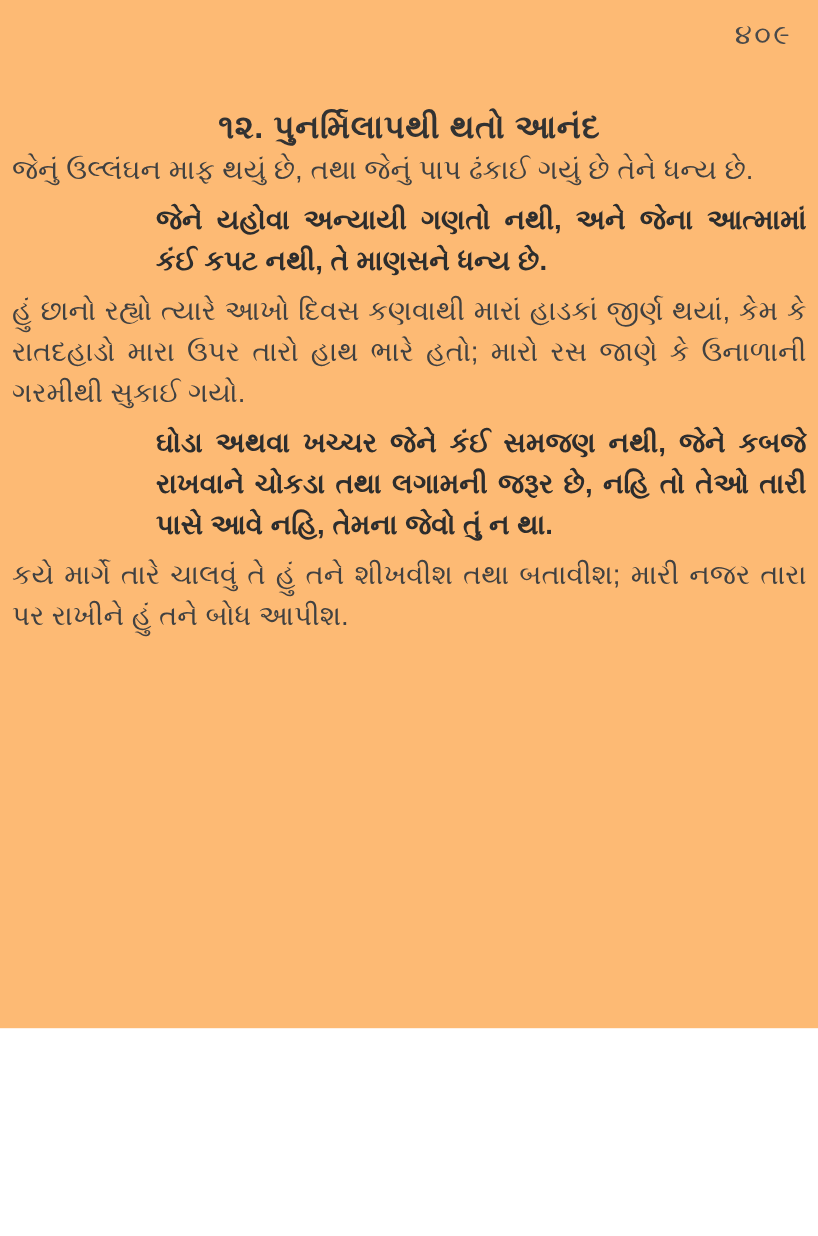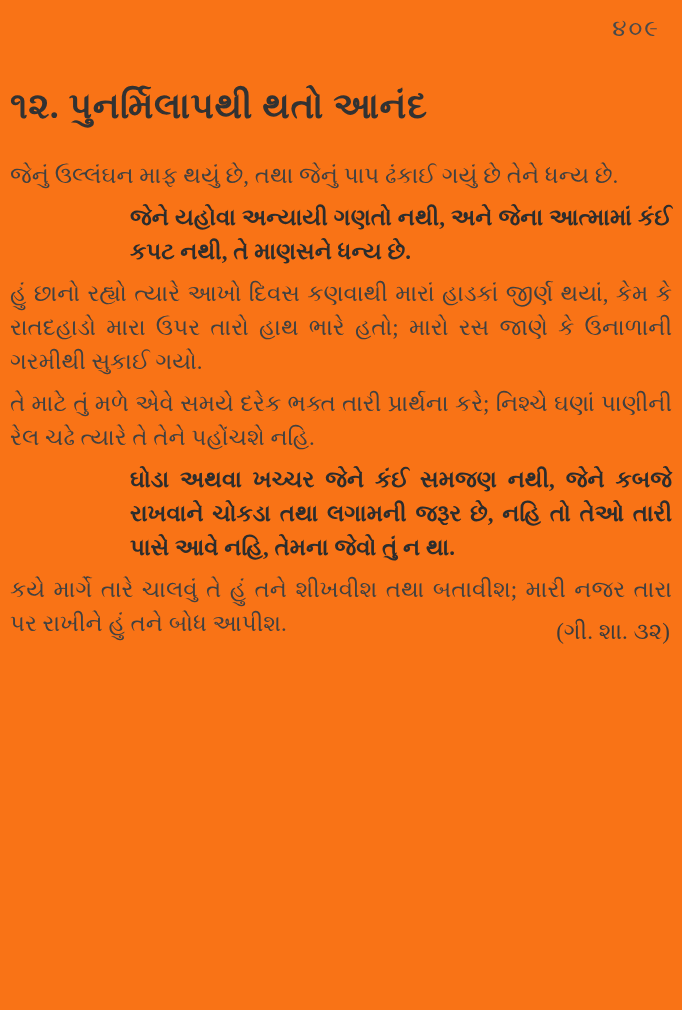--- a/index.html
+++ b/index.html
@@ -3,54 +3,53 @@
 <meta charset="utf-8">
 <style>
   html, body {
     margin: 0;
     padding: 0;
     background: #ffffff;
   }
   .page {
     position: relative;
     width: 682px;
-    height: 1010px;
-    background: #f97316;
+    height: 857px;
+    background: #fdba74;
     overflow: hidden;
     box-sizing: border-box;
     padding: 14px 10px 0 10px;
-    font-family: Liberation Serif, serif;
+    font-family: Liberation Sans, sans-serif;
     color: #3f3f3f;
   }
   .page-number {
     text-align: right;
     padding-right: 12px;
     font-size: 23px;
     line-height: 30px;
     color: #4a4a4a;
     letter-spacing: 2px;
   }
   .title {
     margin: 44px 0 0 0;
-    text-align: left;
-    font-size: 36px;
+    text-align: center;
+    font-size: 27px;
     line-height: 36px;
     font-weight: 700;
     color: #323232;
     letter-spacing: 0.5px;
   }
   .para {
     margin: 0 0 8px 0;
     font-size: 23px;
     line-height: 34px;
     text-align: justify;
     color: #414141;
   }
   .para.first {
-    margin-top: 35px;
   }
   .para.quote {
     margin-left: 120px;
     font-weight: 700;
     color: #2d2d2d;
   }
   .para.last {
     position: relative;
     padding-right: 0;
   }
@@ -72,25 +71,23 @@
 
   <h1 class="title">૧૨. પુનર્મિલાપથી થતો આનંદ</h1>
 
   <p class="para plain first">જેનું ઉલ્લંઘન માફ થયું છે, તથા જેનું પાપ ઢંકાઈ ગયું છે તેને ધન્ય છે.</p>
 
   <p class="para quote">જેને યહોવા અન્યાયી ગણતો નથી, અને જેના આત્મામાં કંઈ કપટ નથી, તે માણસને ધન્ય છે.</p>
 
   <p class="para plain">હું છાનો રહ્યો ત્યારે આખો દિવસ કણવાથી મારાં હાડકાં જીર્ણ થયાં, કેમ કે રાતદહાડો મારા ઉપર તારો હાથ ભારે હતો; મારો રસ જાણે કે ઉનાળાની ગરમીથી સુકાઈ ગયો.</p>
 
 
-  <p class="para plain">તે માટે તું મળે એવે સમયે દરેક ભક્ત તારી પ્રાર્થના કરે; નિશ્ચે ઘણાં પાણીની રેલ ચઢે ત્યારે તે તેને પહોંચશે નહિ.</p>
 
 
   <p class="para quote">ઘોડા અથવા ખચ્ચર જેને કંઈ સમજણ નથી, જેને કબજે રાખવાને ચોકડા તથા લગામની જરૂર છે, નહિ તો તેઓ તારી પાસે આવે નહિ, તેમના જેવો તું ન થા.</p>
 
   <p class="para plain">કયે માર્ગે તારે ચાલવું તે હું તને શીખવીશ તથા બતાવીશ; મારી નજર તારા પર રાખીને હું તને બોધ આપીશ.</p>
 
 
   <p class="para quote last">
-    <span class="ref">(ગી. શા. ૩૨)</span>
   </p>
 
 </div>
 
 </body></html>

